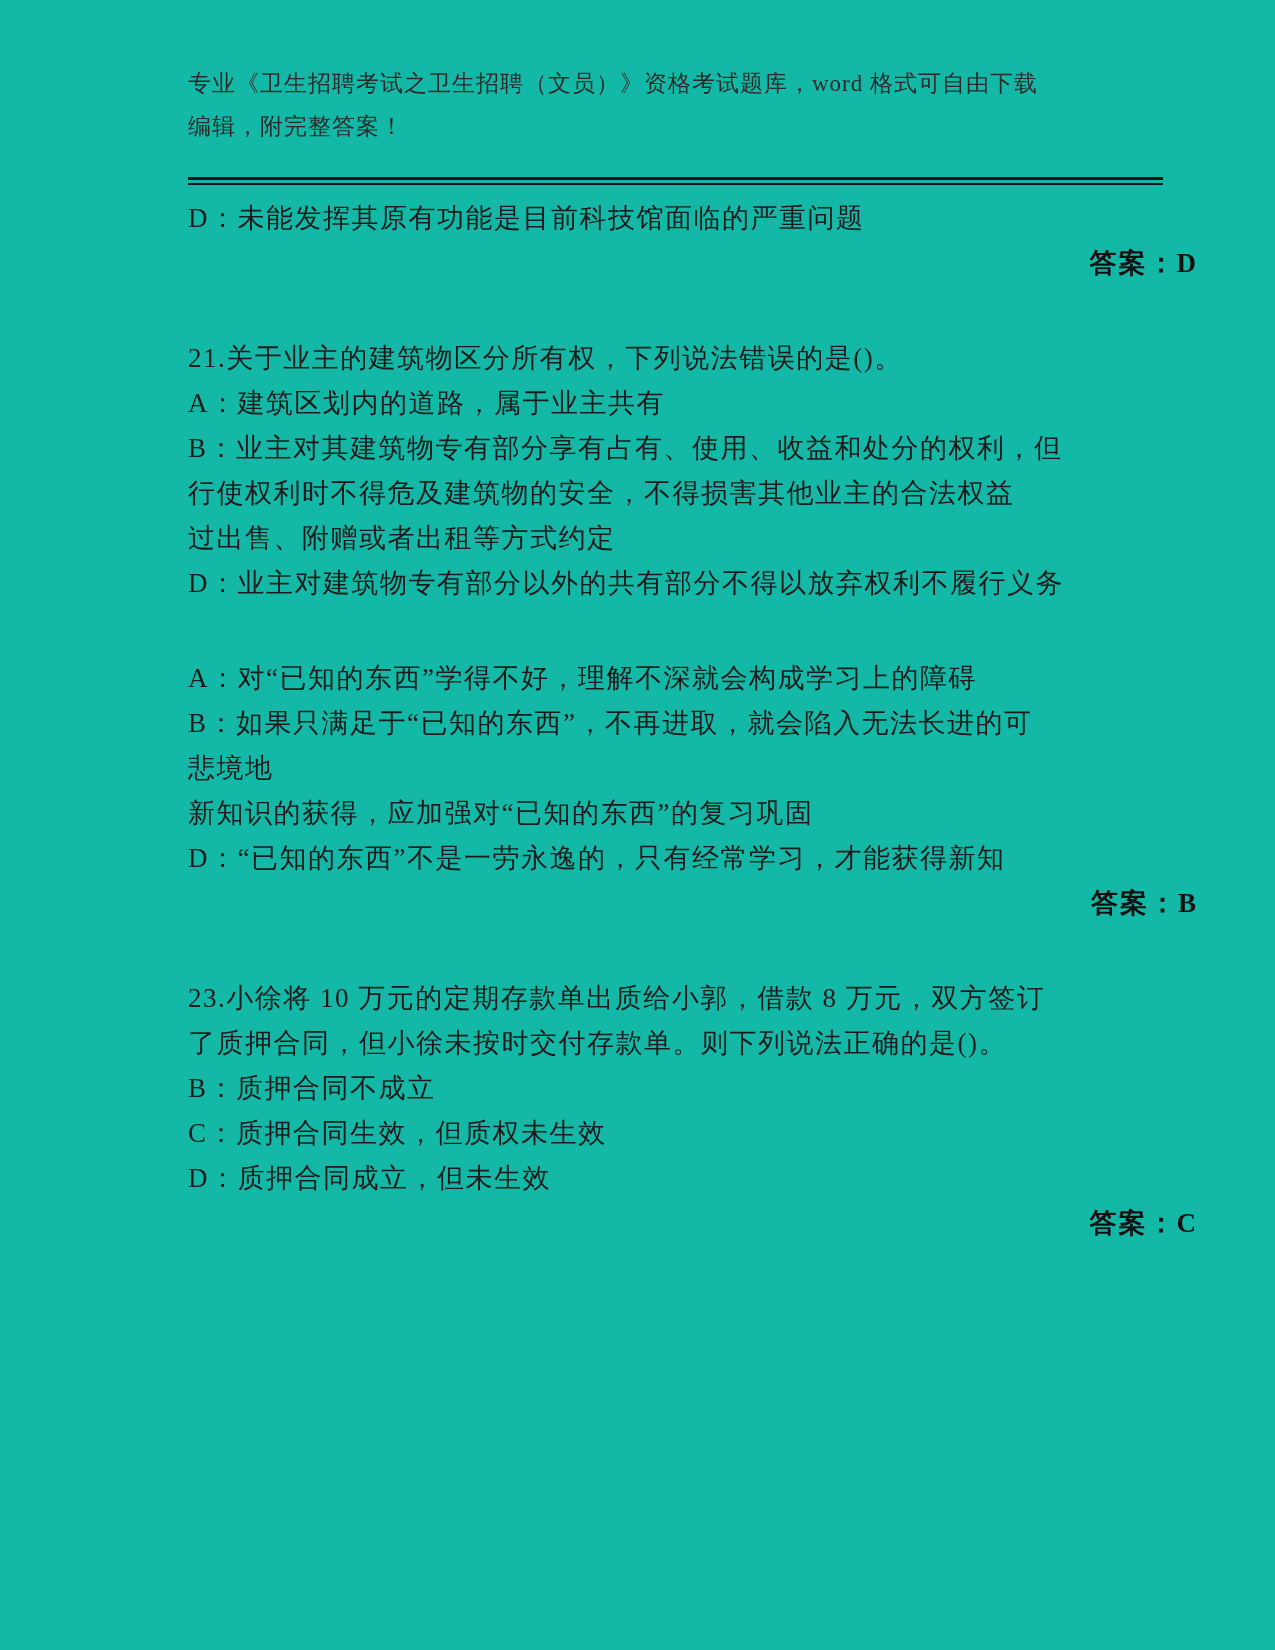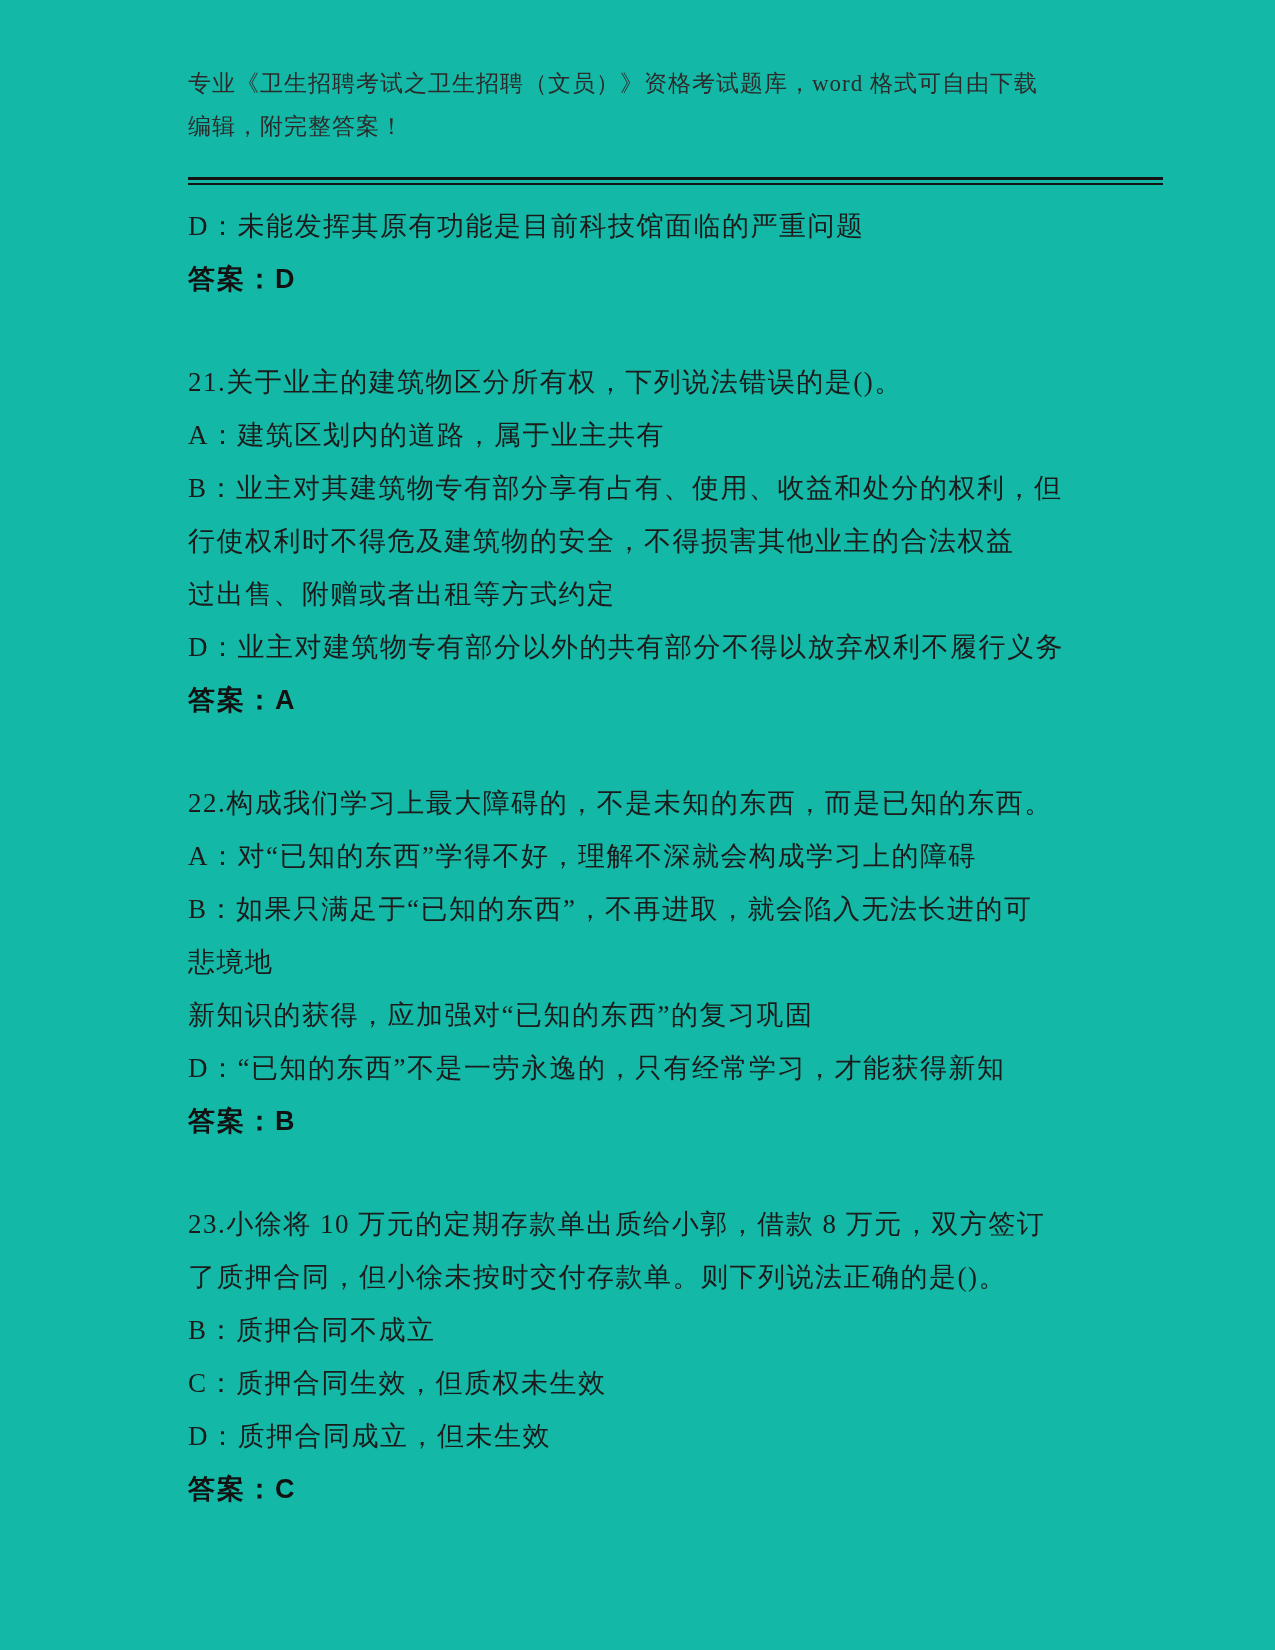--- a/index.html
+++ b/index.html
@@ -46,27 +46,27 @@
     top: 196px;
     width: 1010px;
     font-size: 27px;
     line-height: 45px;
     letter-spacing: 1.5px;
     color: #1b1b1b;
   }
   .line {
     height: 45px;
     white-space: nowrap;
-    margin-top: 8px;
   }
   .answer {
-    font-family: Liberation Sans, sans-serif;
+    font-family: Liberation Serif, serif;
     font-weight: 700;
     letter-spacing: 2px;
     color: #111111;
+    text-align: right;
   }
   .spacer {
     height: 50px;
   }
 </style>
 </head>
 <body>
 
 <div class="page">
 
@@ -80,23 +80,21 @@
   <div class="content">
     <div class="line">D：未能发挥其原有功能是目前科技馆面临的严重问题</div>
     <div class="line answer">答案：D</div>
     <div class="spacer"></div>
     <div class="line">21.关于业主的建筑物区分所有权，下列说法错误的是()。</div>
     <div class="line">A：建筑区划内的道路，属于业主共有</div>
     <div class="line">B：业主对其建筑物专有部分享有占有、使用、收益和处分的权利，但</div>
     <div class="line">行使权利时不得危及建筑物的安全，不得损害其他业主的合法权益</div>
     <div class="line">过出售、附赠或者出租等方式约定</div>
     <div class="line">D：业主对建筑物专有部分以外的共有部分不得以放弃权利不履行义务</div>
-    <div class="line answer">答案：A</div>
     <div class="spacer"></div>
-    <div class="line">22.构成我们学习上最大障碍的，不是未知的东西，而是已知的东西。</div>
     <div class="line">A：对“已知的东西”学得不好，理解不深就会构成学习上的障碍</div>
     <div class="line">B：如果只满足于“已知的东西”，不再进取，就会陷入无法长进的可</div>
     <div class="line">悲境地</div>
     <div class="line">新知识的获得，应加强对“已知的东西”的复习巩固</div>
     <div class="line">D：“已知的东西”不是一劳永逸的，只有经常学习，才能获得新知</div>
     <div class="line answer">答案：B</div>
     <div class="spacer"></div>
     <div class="line">23.小徐将 10 万元的定期存款单出质给小郭，借款 8 万元，双方签订</div>
     <div class="line">了质押合同，但小徐未按时交付存款单。则下列说法正确的是()。</div>
     <div class="line">B：质押合同不成立</div>

